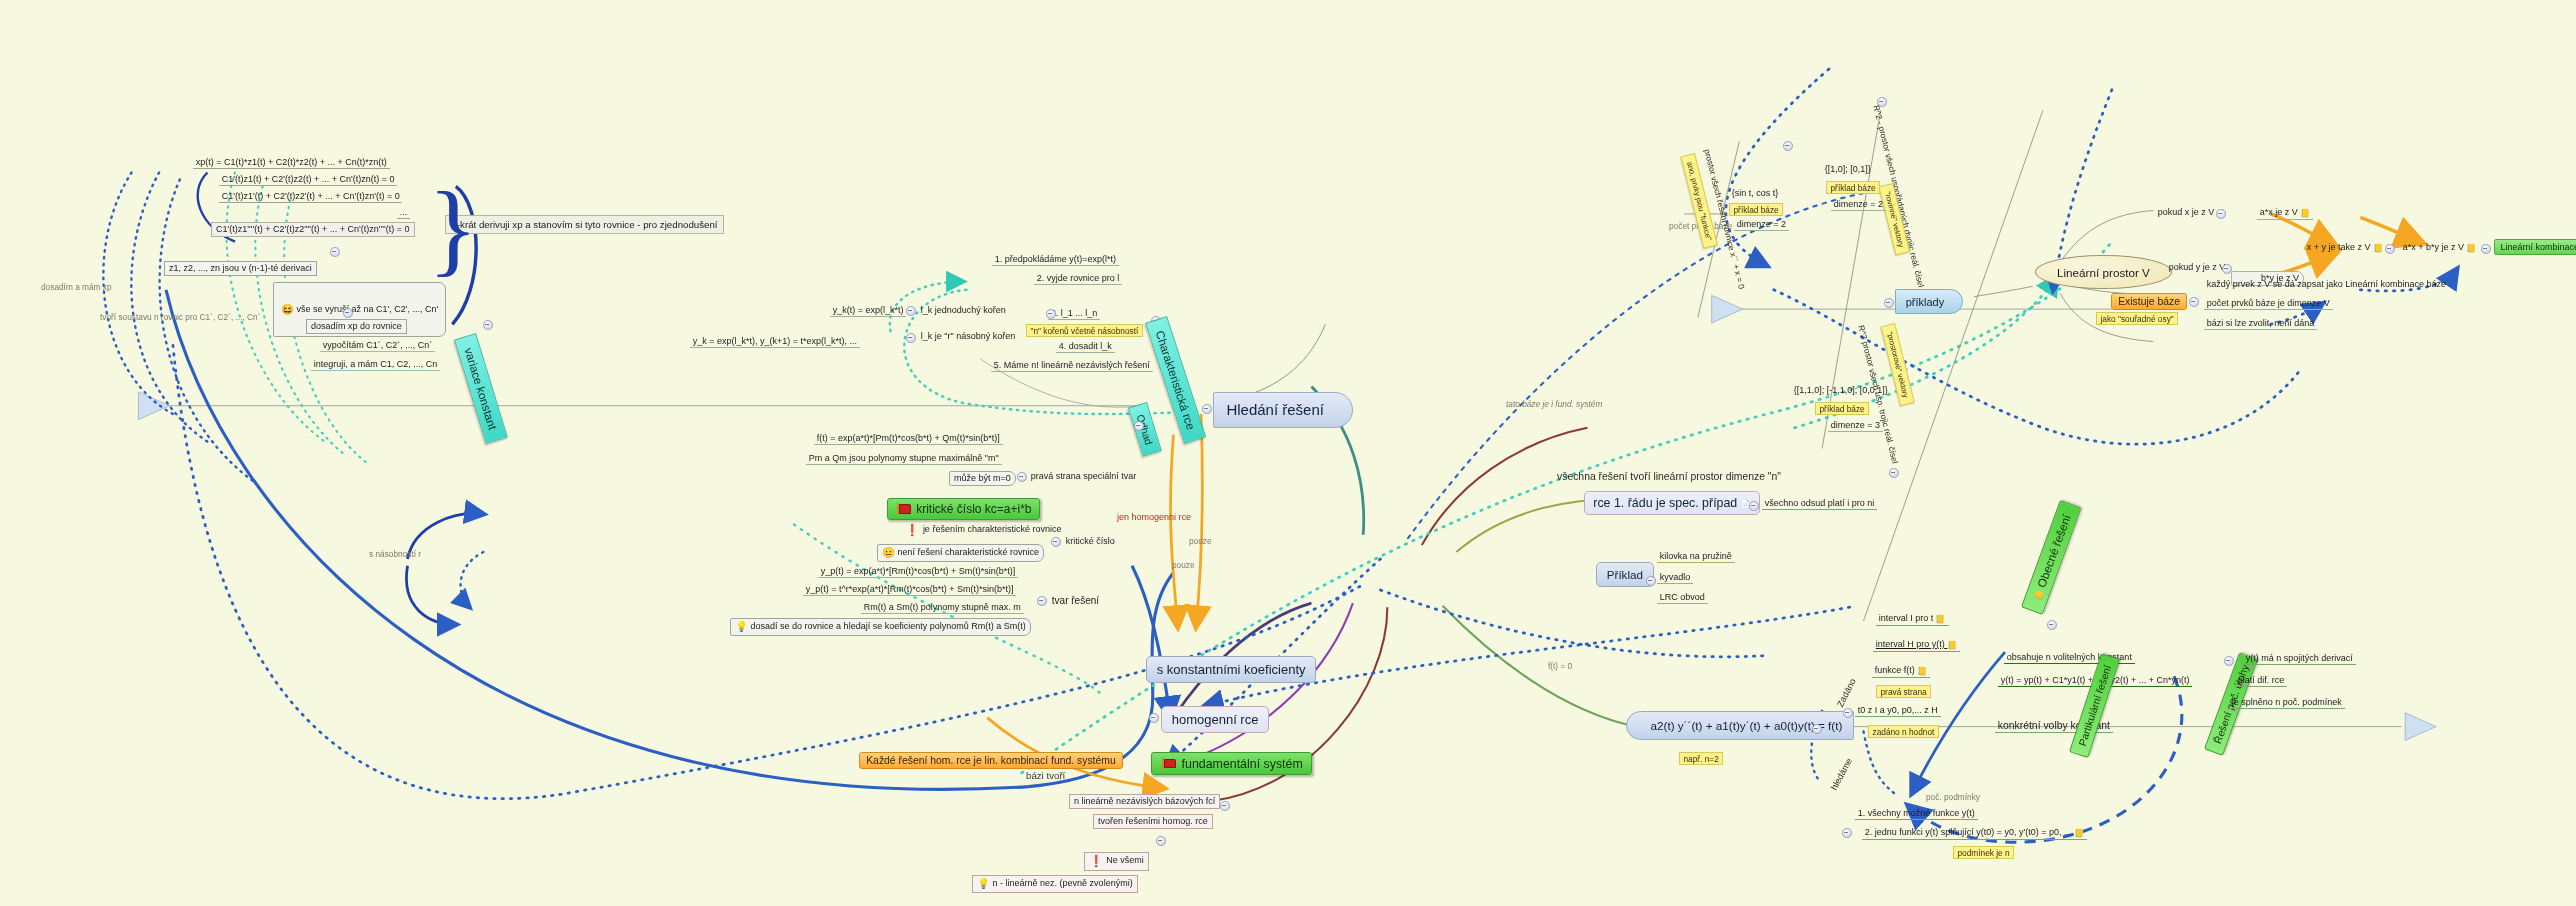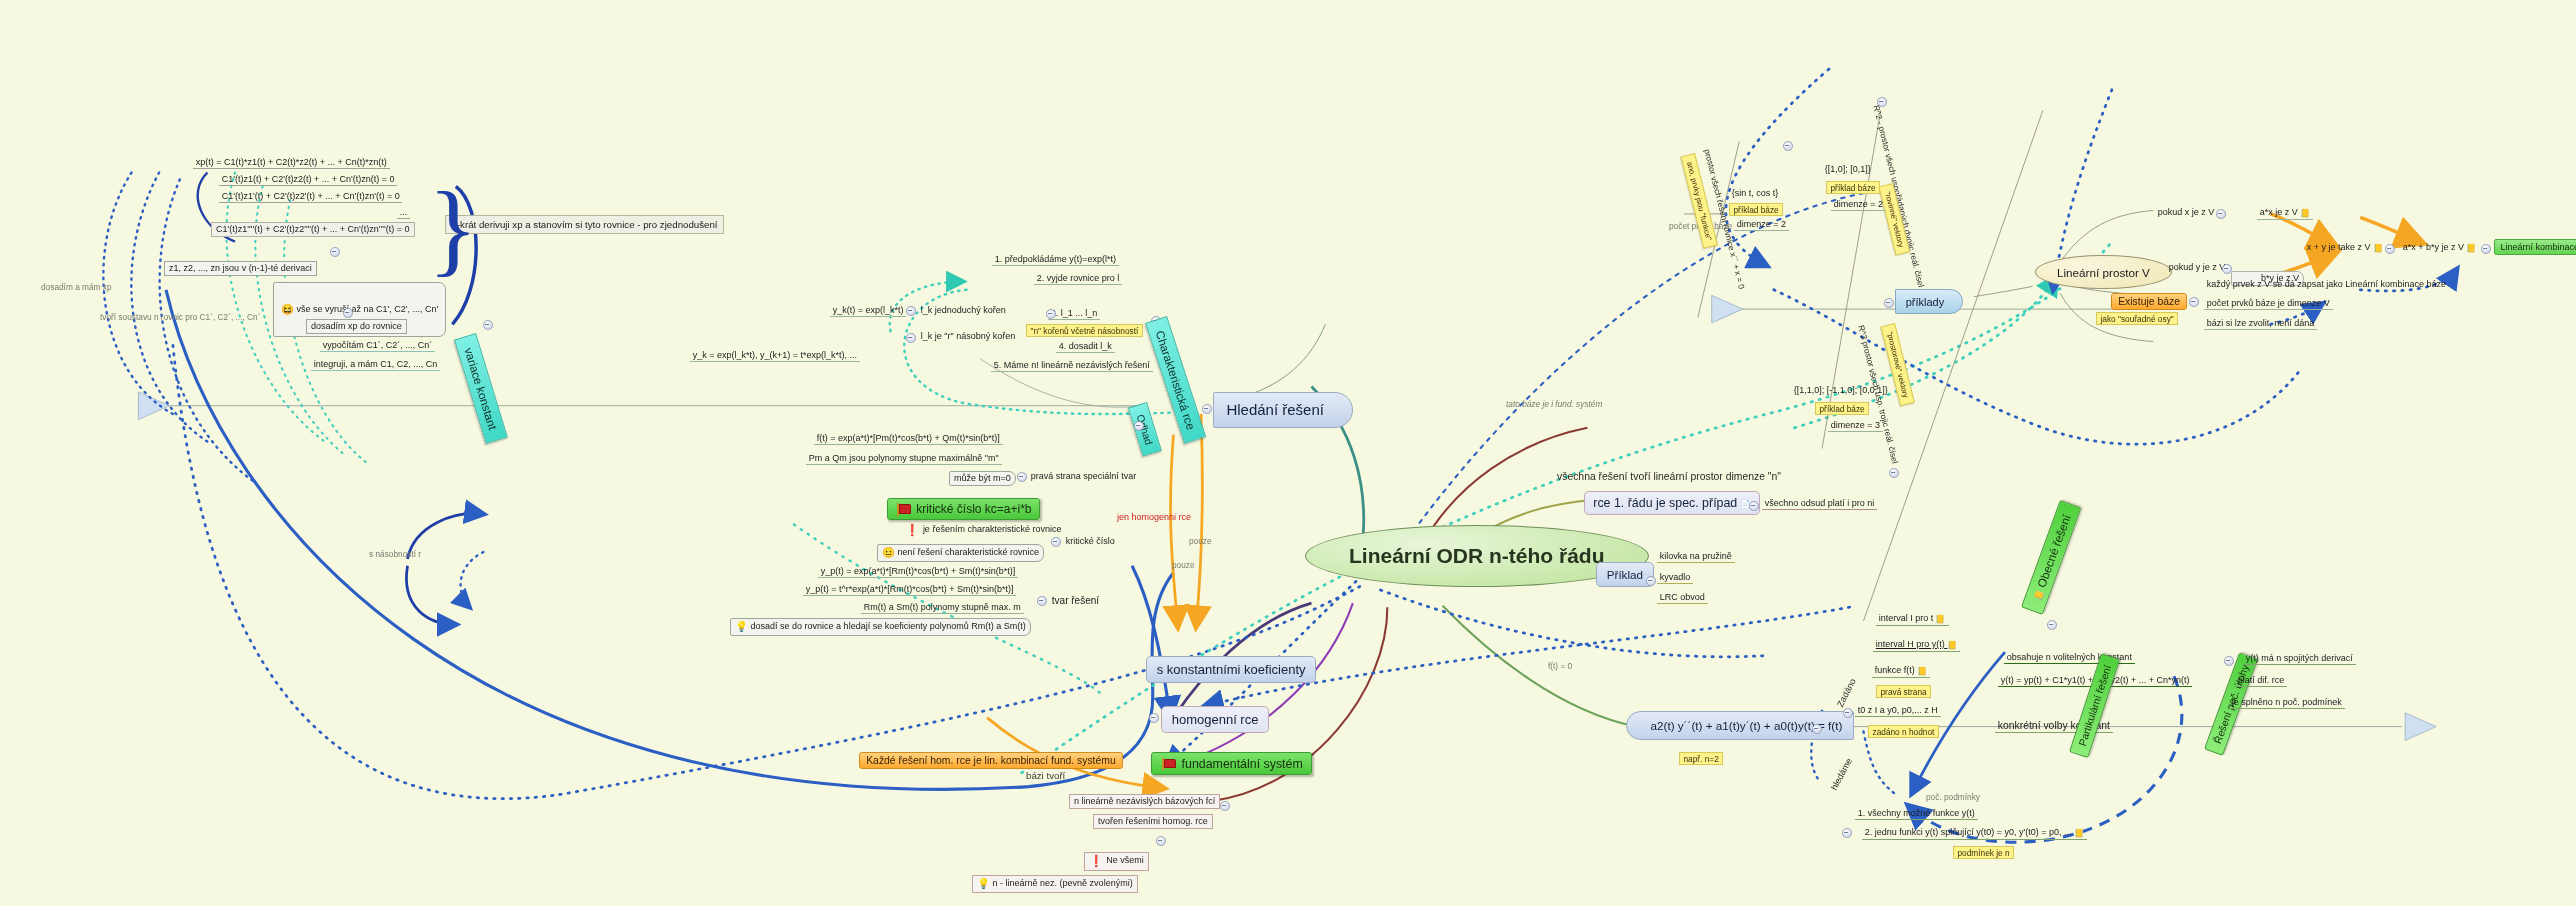--- a/index.html
+++ b/index.html
@@ -222,21 +222,20 @@
 
     <path d="M2650,100 C2500,230 2450,330 2560,385" stroke="#2b5fc4" stroke-width="4" fill="none" stroke-dasharray="2 10" stroke-linecap="round" marker-end="url(#mblue)"></path>
     <path d="M2570,420 C2680,470 2800,560 2960,620 C3100,670 3250,640 3330,540" stroke="#2b5fc4" stroke-width="4" fill="none" stroke-dasharray="2 10" stroke-linecap="round"></path>
 
     <path d="M2520,205 L2460,460" stroke="#8a8a7a" stroke-width="1.2" fill="none"></path>
     <path d="M2440,310 L2500,310" stroke="#8a8a7a" stroke-width="1.2" fill="none"></path>
     <path d="M2725,160 L2640,650" stroke="#8a8a7a" stroke-width="1.2" fill="none"></path>
     <path d="M2960,160 L2700,900" stroke="#8a8a7a" stroke-width="1.2" fill="none"></path>
   </svg>
 
-  <div class="node central" style="left:1305px;top:525px;">Lineární ODR n-tého řádu</div>
 
   <div class="node eqline" style="left:193px;top:157px;">xp(t) = C1(t)*z1(t) + C2(t)*z2(t) + ... + Cn(t)*zn(t)</div>
   <div class="node eqline" style="left:219px;top:174px;">C1'(t)z1(t) + C2'(t)z2(t) + ... + Cn'(t)zn(t) = 0</div>
   <div class="node eqline" style="left:219px;top:191px;">C1'(t)z1'(t) + C2'(t)z2'(t) + ... + Cn'(t)zn'(t) = 0</div>
   <div class="node eqline" style="left:397px;top:207px;">...</div>
   <div class="node eqbox" style="left:211px;top:222px;">C1'(t)z1''''(t) + C2'(t)z2''''(t) + ... + Cn'(t)zn''''(t) = 0</div>
 
   <div class="node boxed note" style="left:445px;top:215px;">n-krát derivuji xp a stanovím si tyto rovnice - pro zjednodušení</div>
 
   <div class="node boxed" style="left:164px;top:261px;">z1, z2, ..., zn jsou v (n-1)-té derivaci</div>
@@ -264,21 +263,21 @@
   <div class="node sub" style="left:992px;top:254px;">1. předpokládáme y(t)=exp(l*t)</div>
   <div class="node sub" style="left:1034px;top:273px;">2. vyjde rovnice pro l</div>
   <div class="node sub" style="left:1048px;top:308px;">3. l_1 ... l_n</div>
   <div class="node yellow" style="left:1026px;top:324px;">"n" kořenů včetně násobností</div>
   <div class="node sub" style="left:1056px;top:341px;">4. dosadit l_k</div>
   <div class="node sub" style="left:991px;top:360px;">5. Máme n! lineárně nezávislých řešení</div>
 
   <div class="node sub plain" style="left:918px;top:305px;font-size:9px;">l_k  jednoduchý kořen</div>
   <div class="node sub" style="left:830px;top:305px;">y_k(t) = exp(l_k*t)</div>
   <div class="node sub plain" style="left:918px;top:331px;font-size:9px;">l_k je "r" násobný kořen</div>
-  <div class="node sub" style="left:690px;top:350px;">y_k = exp(l_k*t), y_(k+1) = t*exp(l_k*t), ...</div>
+  <div class="node sub" style="left:690px;top:336px;">y_k = exp(l_k*t), y_(k+1) = t*exp(l_k*t), ...</div>
 
   <div class="bub" style="left:906px;top:306px;"></div>
   <div class="bub" style="left:906px;top:333px;"></div>
   <div class="bub" style="left:1046px;top:309px;"></div>
   <div class="bub" style="left:1151px;top:316px;"></div>
 
   <div class="ribbon teal" style="left:1167px;top:316px;transform:rotate(72deg);">Charakteristická rce</div>
 
   <div class="node sub" style="left:814px;top:433px;">f(t) = exp(a*t)*[Pm(t)*cos(b*t) + Qm(t)*sin(b*t)]</div>
   <div class="node sub" style="left:806px;top:453px;">Pm a Qm jsou polynomy stupne maximálně "m"</div>

